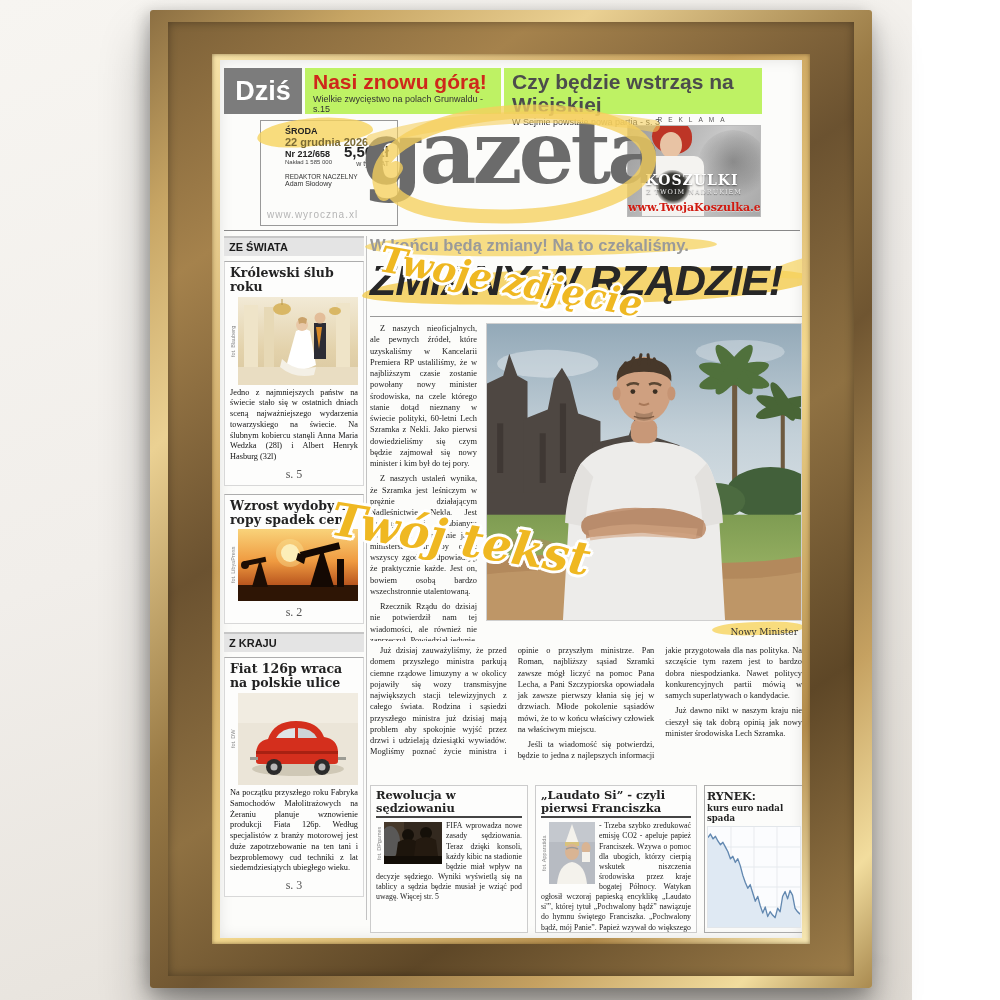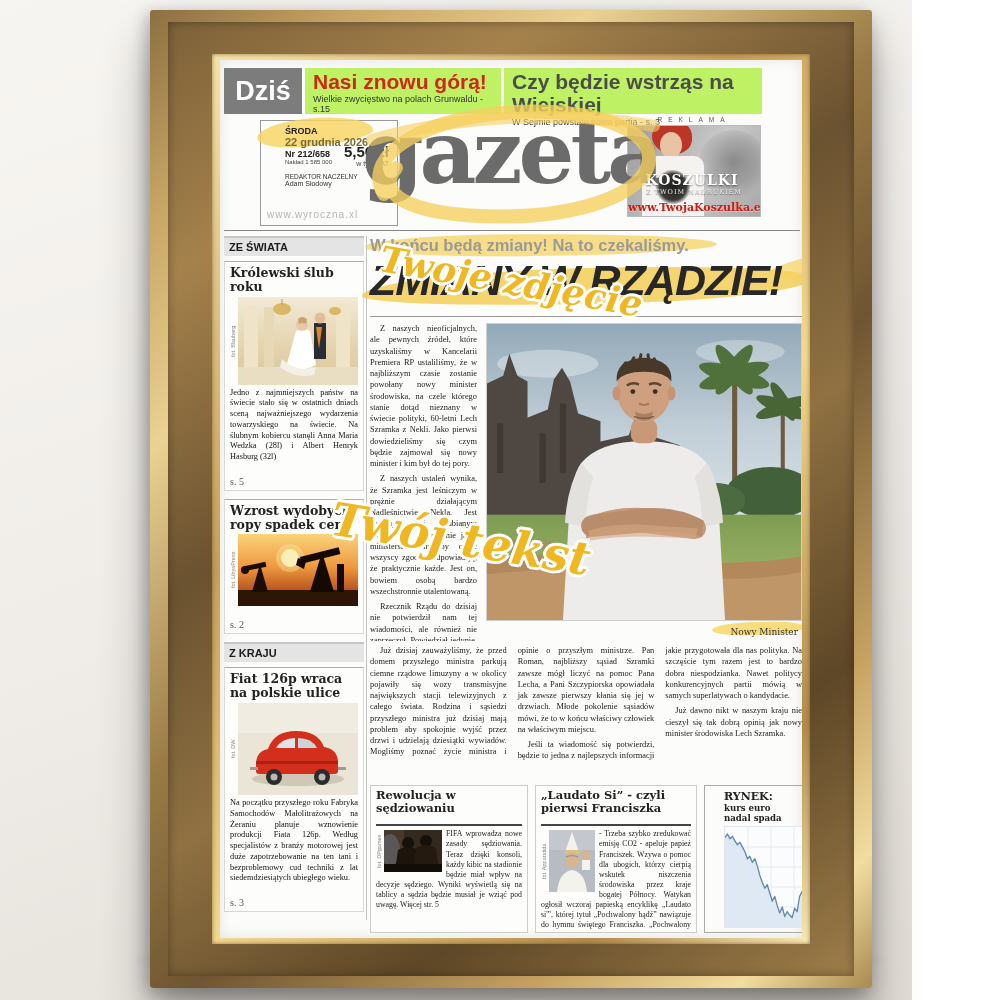--- a/index.html
+++ b/index.html
@@ -93,21 +93,21 @@
   .sidebar { position:absolute; left:4px; top:176px; width:140px; }
   .sec-head { background:#e4e4e4; border-top:2px solid #c6c6c6; font-family:"Liberation Sans",sans-serif;
     font-weight:bold; font-size:11px; padding:3px 5px; margin-bottom:5px; color:#1c1c1c; }
   .sb-article { border:1px solid #d8d8d8; border-top:1px solid #adadad; padding:4px 5px 3px; margin-bottom:8px;
     background:#fdfdfc; }
   .sb-title { font-family:"DejaVu Serif",serif; font-weight:bold; font-size:12.5px; line-height:1.1; margin-bottom:3px; }
   .ph-row { display:flex; margin-bottom:3px; }
   .credit { writing-mode:vertical-rl; transform:rotate(180deg); font-family:"Liberation Sans",sans-serif;
     font-size:5.5px; color:#888; width:8px; text-align:center; flex:none; }
   .sb-body { font-size:8.3px; line-height:1.3; text-align:justify; color:#111; }
-  .sb-page { text-align:left; font-size:10px; color:#555; margin-top:13px; }
+  .sb-page { text-align:center; font-size:12px; color:#555; margin-top:4px; }
 
   
   .main { position:absolute; left:150px; top:176px; width:432px; }
   .kicker { position:relative; font-family:"Liberation Sans",sans-serif; font-weight:bold;
     font-size:16.5px; color:#9a9a9a; height:22px; }
   .kicker span { position:relative; z-index:1; }
   .hl-kicker { position:absolute; left:-5px; top:-2px; width:352px; height:22px; background:#f6d35e;
     opacity:.75; border-radius:40% 60% 55% 45%/50% 55% 45% 50%; transform:rotate(-.6deg); z-index:0; }
   .headline { position:relative; font-family:"Liberation Sans",sans-serif; font-weight:bold;
     font-size:43px; letter-spacing:-1px; color:#272727; line-height:1.05; height:50px; }
@@ -137,24 +137,24 @@
     text-shadow:-2px -2px 0 #fff,2px -2px 0 #fff,-2px 2px 0 #fff,2px 2px 0 #fff,0 -3px 0 #fff,0 3px 0 #fff,-3px 0 0 #fff,3px 0 0 #fff; }
   .script-photo { left:158px; top:200px; font-size:36px; transform:rotate(10deg); }
   .script-text { left:110px; top:452px; font-size:46px; transform:rotate(9deg); }
 
   
   .bottom { display:flex; gap:7px; margin-top:8px; height:148px; }
   .b-box { border:1px solid #ccc; padding:3px 5px; overflow:hidden; background:#fdfdfc; }
   .fifa-box { width:158px; flex:none; }
   .pope-box { width:162px; flex:none; }
   .b-title { font-family:"DejaVu Serif",serif; font-weight:bold; font-size:11.5px; border-bottom:2px solid #444;
-    padding-bottom:10px; margin-bottom:3px; line-height:1.1; }
+    padding-bottom:2px; margin-bottom:3px; line-height:1.1; }
   .b-photo-l { float:left; margin:1px 4px 2px 0; display:flex; }
   .b-body { font-size:7.8px; line-height:1.3; text-align:justify; }
-  .market-box { width:106px; flex:none; border:1px solid #aaa; padding:4px 19px; }
+  .market-box { width:106px; flex:none; border:1px solid #aaa; padding:4px 2px; }
   .mk-h1 { font-family:"DejaVu Serif",serif; font-weight:bold; font-size:11px; }
   .mk-h2 { font-family:"DejaVu Serif",serif; font-weight:bold; font-size:8.6px; margin-bottom:3px; }
   .chart { width:94px; height:102px; background:#fbfcfe; border:1px solid #e2e6ea; }
 </style>
 </head>
 <body>
 
 <div class="scene">
   <div class="floor-shadow"></div>
   <div class="frame">

